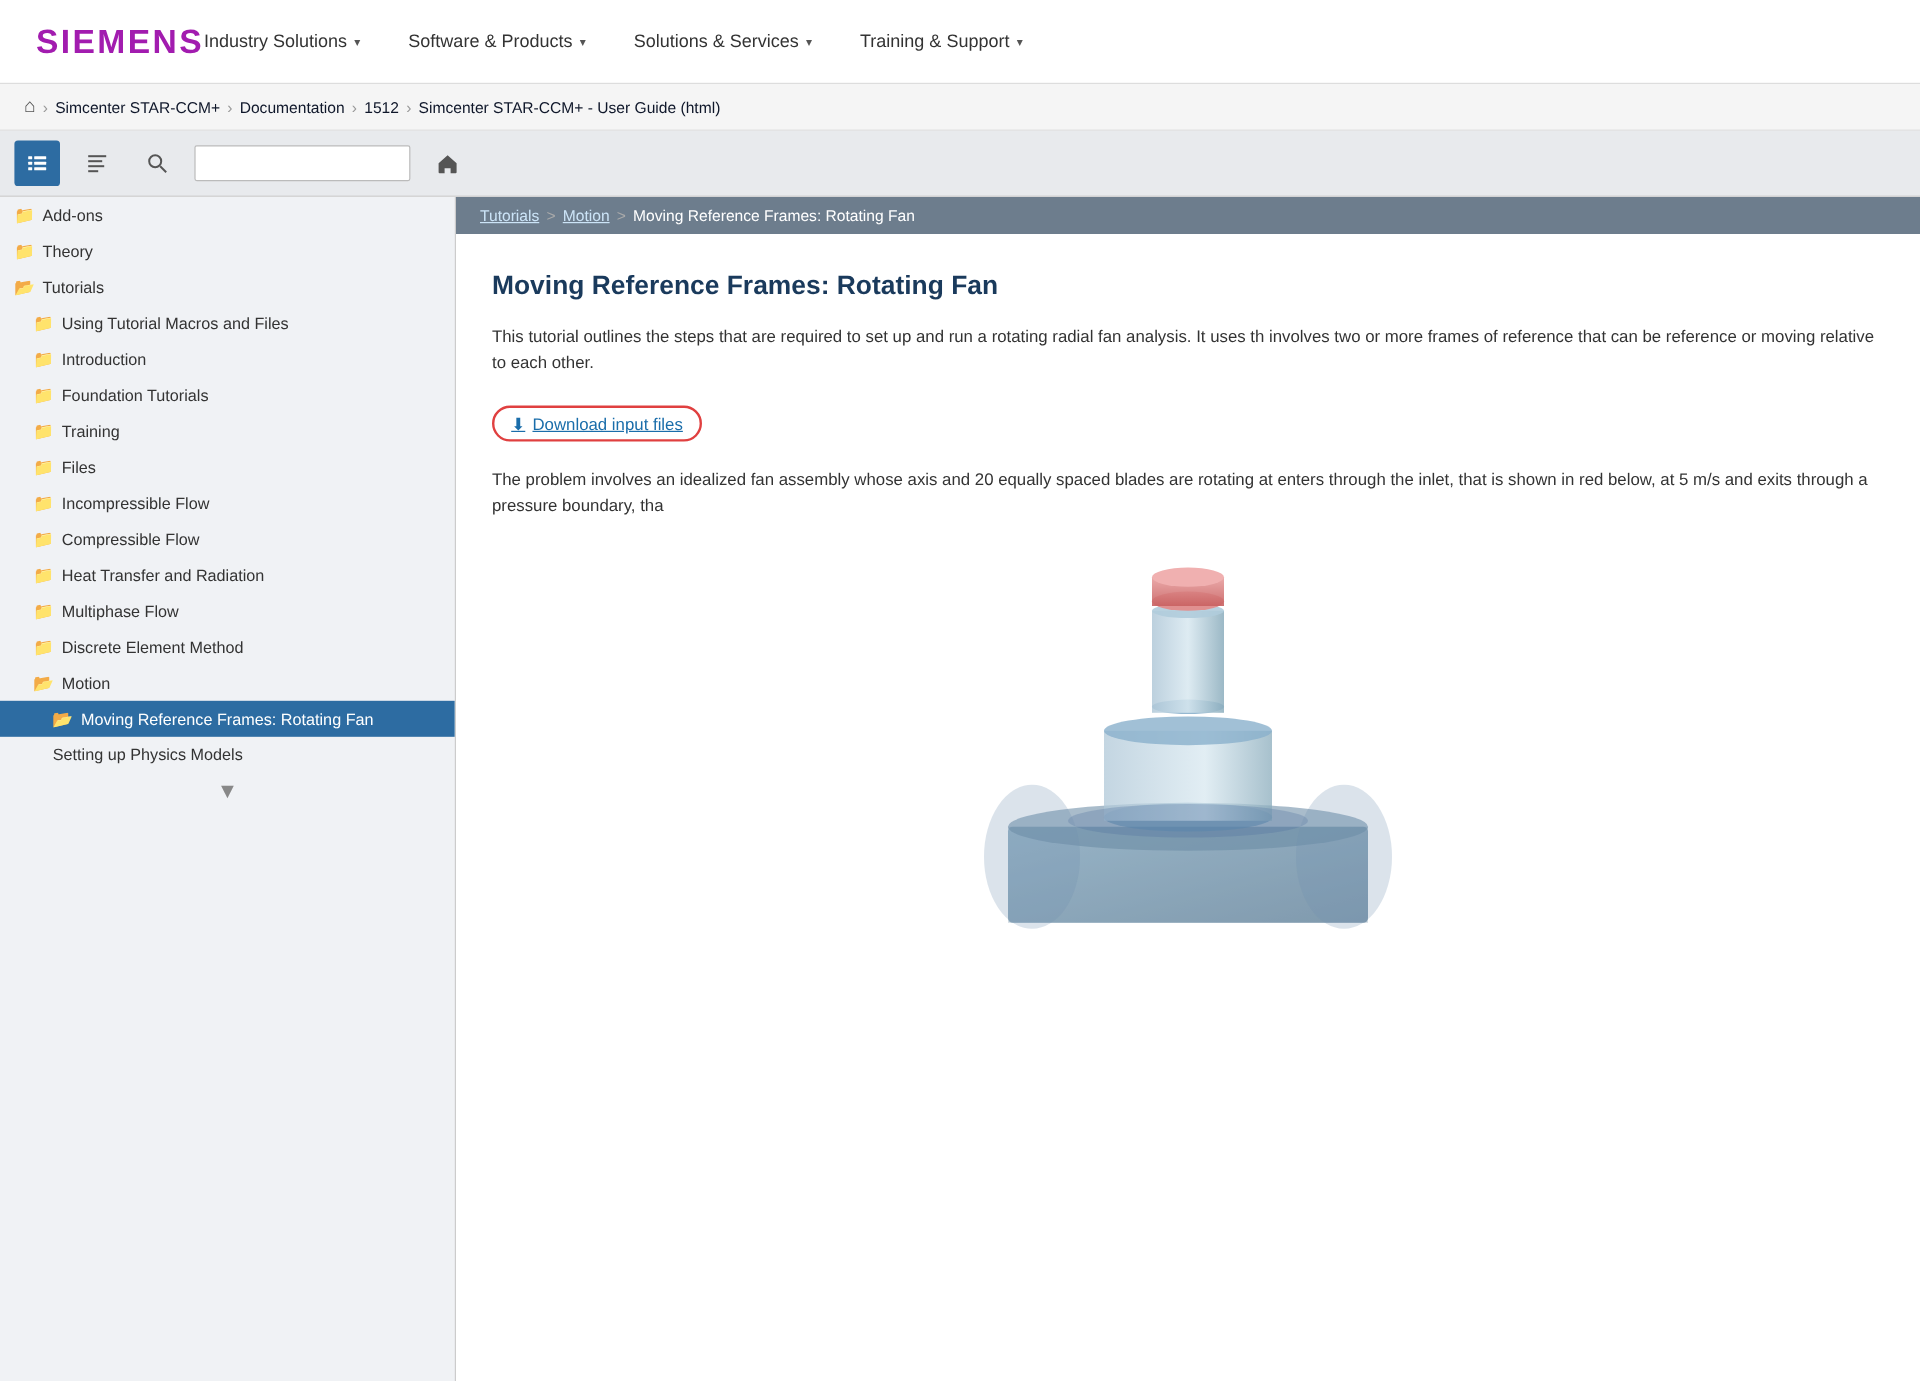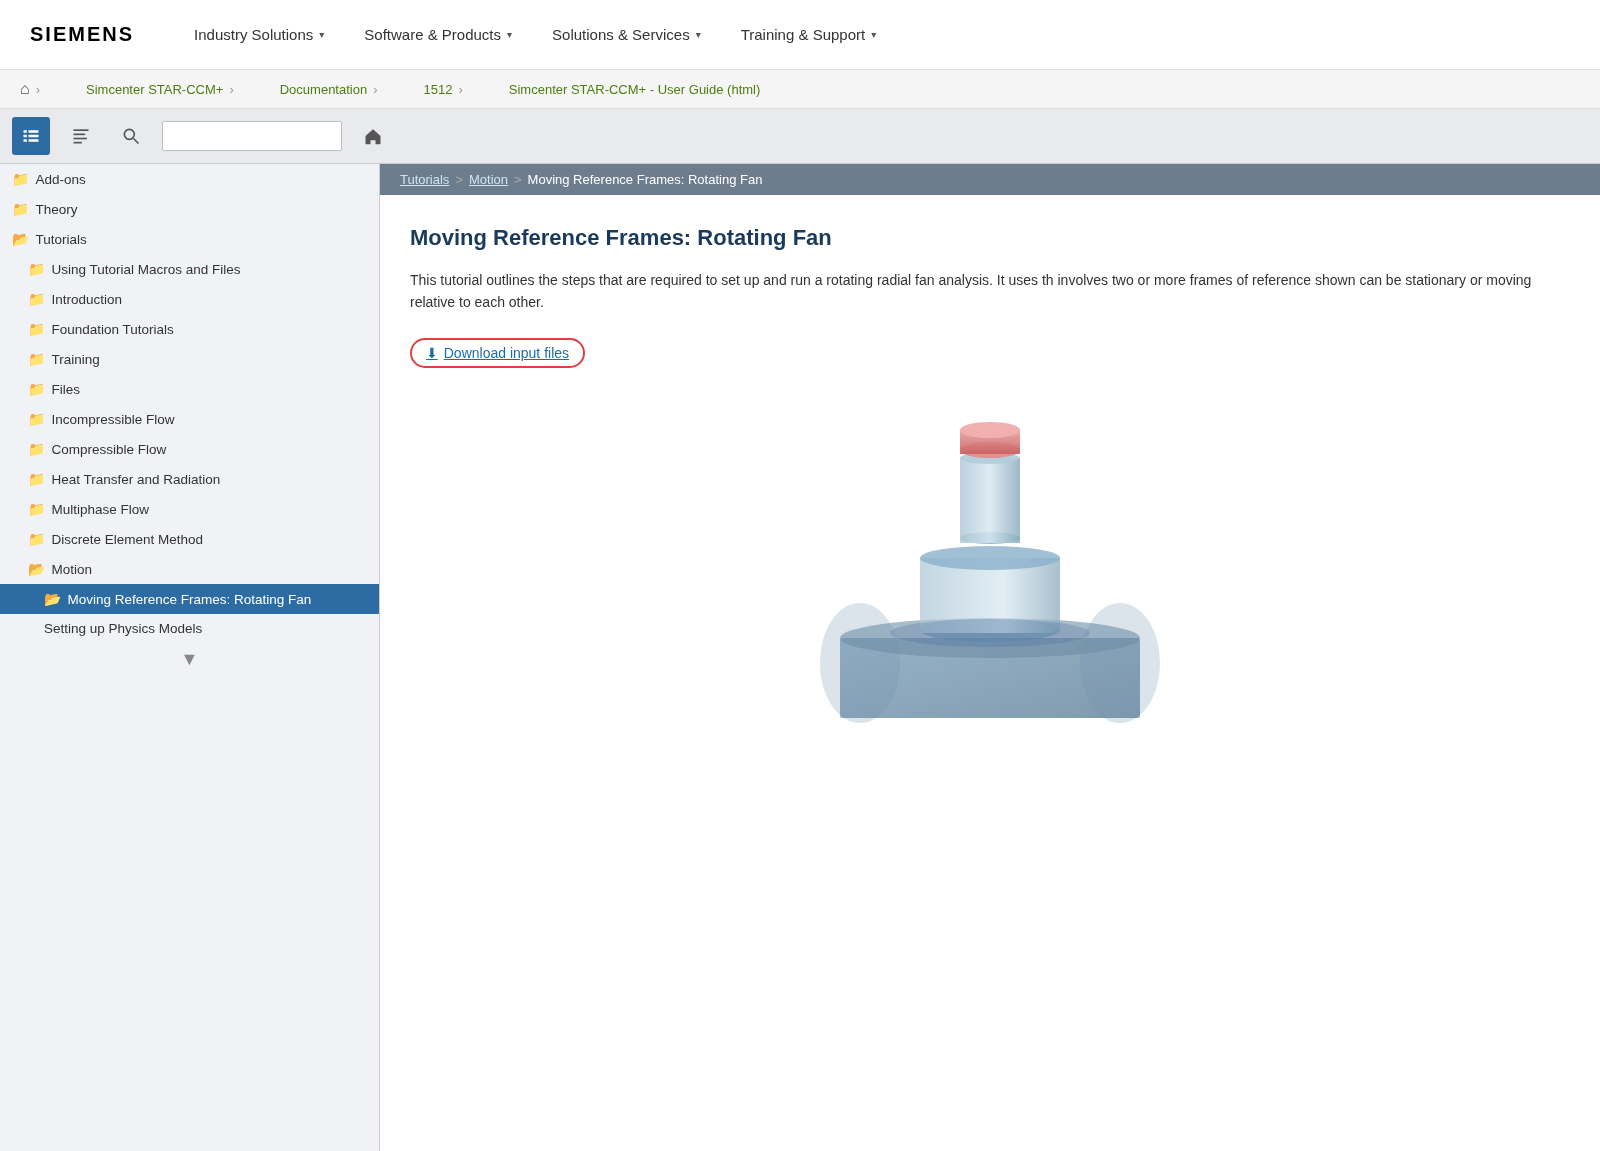--- a/index.html
+++ b/index.html
@@ -8,25 +8,24 @@
     
     .top-nav {
       display: flex;
       align-items: center;
       padding: 0 30px;
       height: 70px;
       border-bottom: 1px solid #ddd;
       background: #fff;
     }
     .logo {
-      color: #000000;
-      font-size: 20px;
+      color: #a21caf;
+      font-size: 28px;
       font-weight: 900;
       letter-spacing: 2px;
-      margin-right: 60px;
       font-family: Arial Black, Arial, sans-serif;
     }
     .nav-items {
       display: flex;
       gap: 40px;
       list-style: none;
       align-items: flex-end;
     }
     .nav-item {
       display: flex;
@@ -46,23 +45,22 @@
       display: flex;
       align-items: center;
       padding: 10px 20px;
       background: #f5f5f5;
       border-bottom: 1px solid #ddd;
       font-size: 13px;
       color: #555;
       gap: 6px;
     }
     .breadcrumb-bar a {
-      color: #4d7c0f;
+      color: #0f172a;
       text-decoration: none;
-      margin-left: 40px;
     }
     .breadcrumb-sep { color: #999; }
     .home-icon { font-size: 16px; color: #555; }
 
     
     .toolbar {
       display: flex;
       align-items: center;
       background: #e8eaed;
       padding: 8px 12px;
@@ -369,27 +367,28 @@
       <a href="#">Tutorials</a>
       <span class="sep">&gt;</span>
       <a href="#">Motion</a>
       <span class="sep">&gt;</span>
       <span>Moving Reference Frames: Rotating Fan</span>
     </div>
 
     <div class="article">
       <h1>Moving Reference Frames: Rotating Fan</h1>
 
-      <p>This tutorial outlines the steps that are required to set up and run a rotating radial fan analysis. It uses th involves two or more frames of reference shown can be stationary or moving relative to each other.</p>
+      <p>This tutorial outlines the steps that are required to set up and run a rotating radial fan analysis. It uses th involves two or more frames of reference that can be reference or moving relative to each other.</p>
 
       <a class="download-link" href="#">
         <span class="download-icon">⬇</span>
         <span>Download input files</span>
       </a>
 
+      <p>The problem involves an idealized fan assembly whose axis and 20 equally spaced blades are rotating at enters through the inlet, that is shown in red below, at 5 m/s and exits through a pressure boundary, tha</p>
 
       
       <div class="fan-svg-container">
         <svg width="420" height="360" viewBox="0 0 420 360">
 
           <defs>
             <linearGradient id="baseGrad" x1="0" y1="0" x2="1" y2="1">
               <stop offset="0%" stop-color="#8ab0c8"></stop>
               <stop offset="100%" stop-color="#5a7a94"></stop>
             </linearGradient>

